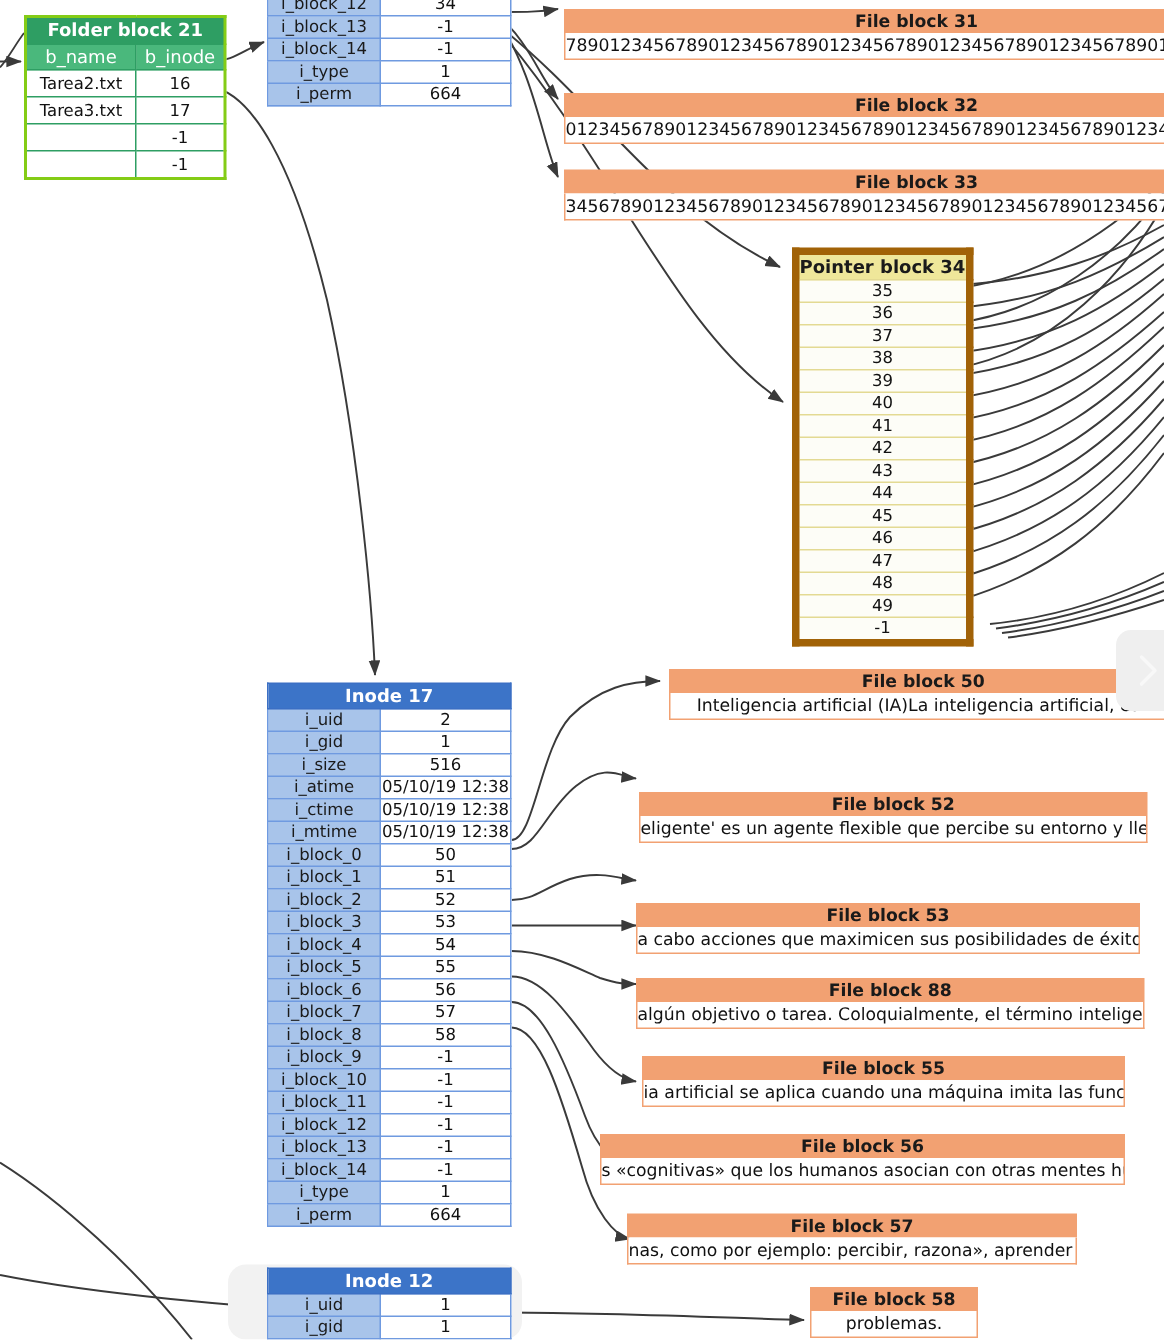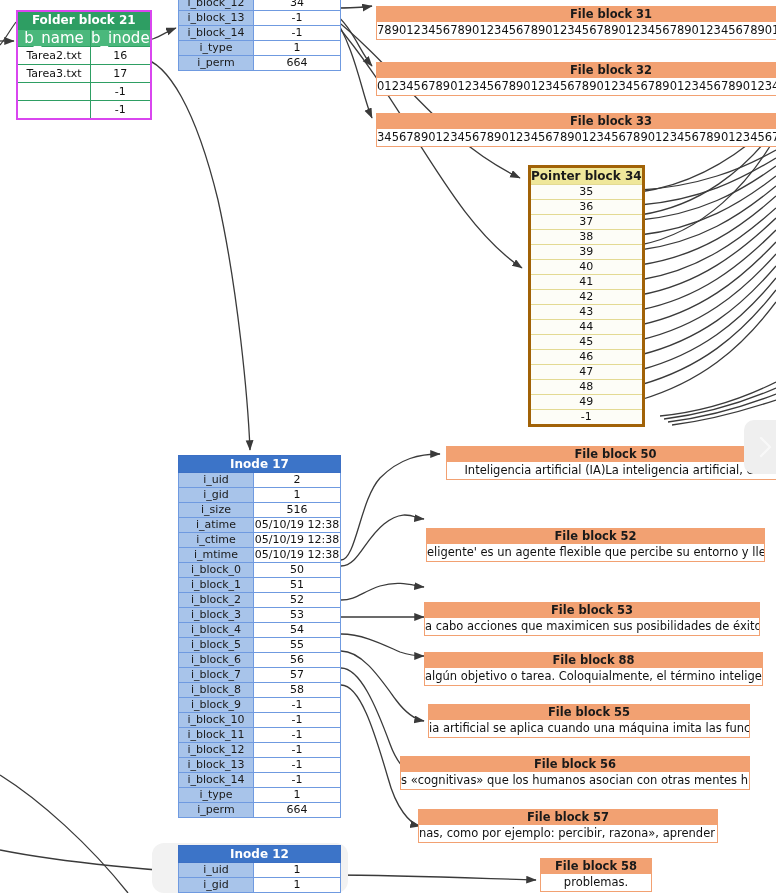--- a/index.html
+++ b/index.html
@@ -19,30 +19,30 @@
   .blk .hdr{font-weight:bold;text-align:center;}
 
   
   .inode{border:1px solid #3b6fc4;}
   .inode td{border:1px solid #6f9ae0;font-size:11px;}
   .inode .hdr{background:#3c74c8;color:#fff;border:1px solid #3b6fc4;font-size:12px;height:16px;line-height:16px;}
   .inode .k{background:#a8c4ea;color:#1a1a1a;width:74px;}
   .inode .v{background:#ffffff;color:#111;width:86px;}
 
   
-  .folder{border:2px solid #d946ef;}
+  .folder{border:2px solid #84cc16;}
   .folder td{border:1px solid #2e9e63;}
   .folder .hdr{background:#2e9e63;color:#ffffff;font-size:12px;font-weight:bold;height:17px;line-height:17px;}
-  .folder .sub{background:#4ab87c;color:#ffffff;font-weight:normal;font-size:15px;height:16px;line-height:16px;margin-left:36px;}
+  .folder .sub{background:#4ab87c;color:#ffffff;font-weight:normal;font-size:12px;height:16px;line-height:16px;margin-left:36px;}
   .folder .cell{background:#ffffff;color:#111;height:17px;line-height:17px;font-size:11px;}
   .folder .cn{width:72px;text-align:center;}
   .folder .ci{width:58px;text-align:center;}
 
   
-  .pointer{border:3px solid #a16207;}
+  .pointer{border:5px solid #a16207;}
   .pointer td{border:1px solid #e3da93;width:96px;font-size:11px;color:#111;background:#fdfdf7;}
   .pointer .hdr{background:#efe79a;color:#1a1a1a;font-weight:bold;font-size:12px;height:16px;line-height:16px;}
 
   
   .fileblk{position:absolute;}
   .fileblk .fb-hdr{
     background:#f2a172;color:#1a1a1a;font-weight:bold;font-size:11.5px;
     text-align:center;height:16px;line-height:16px;
   }
   .fileblk .fb-body{

